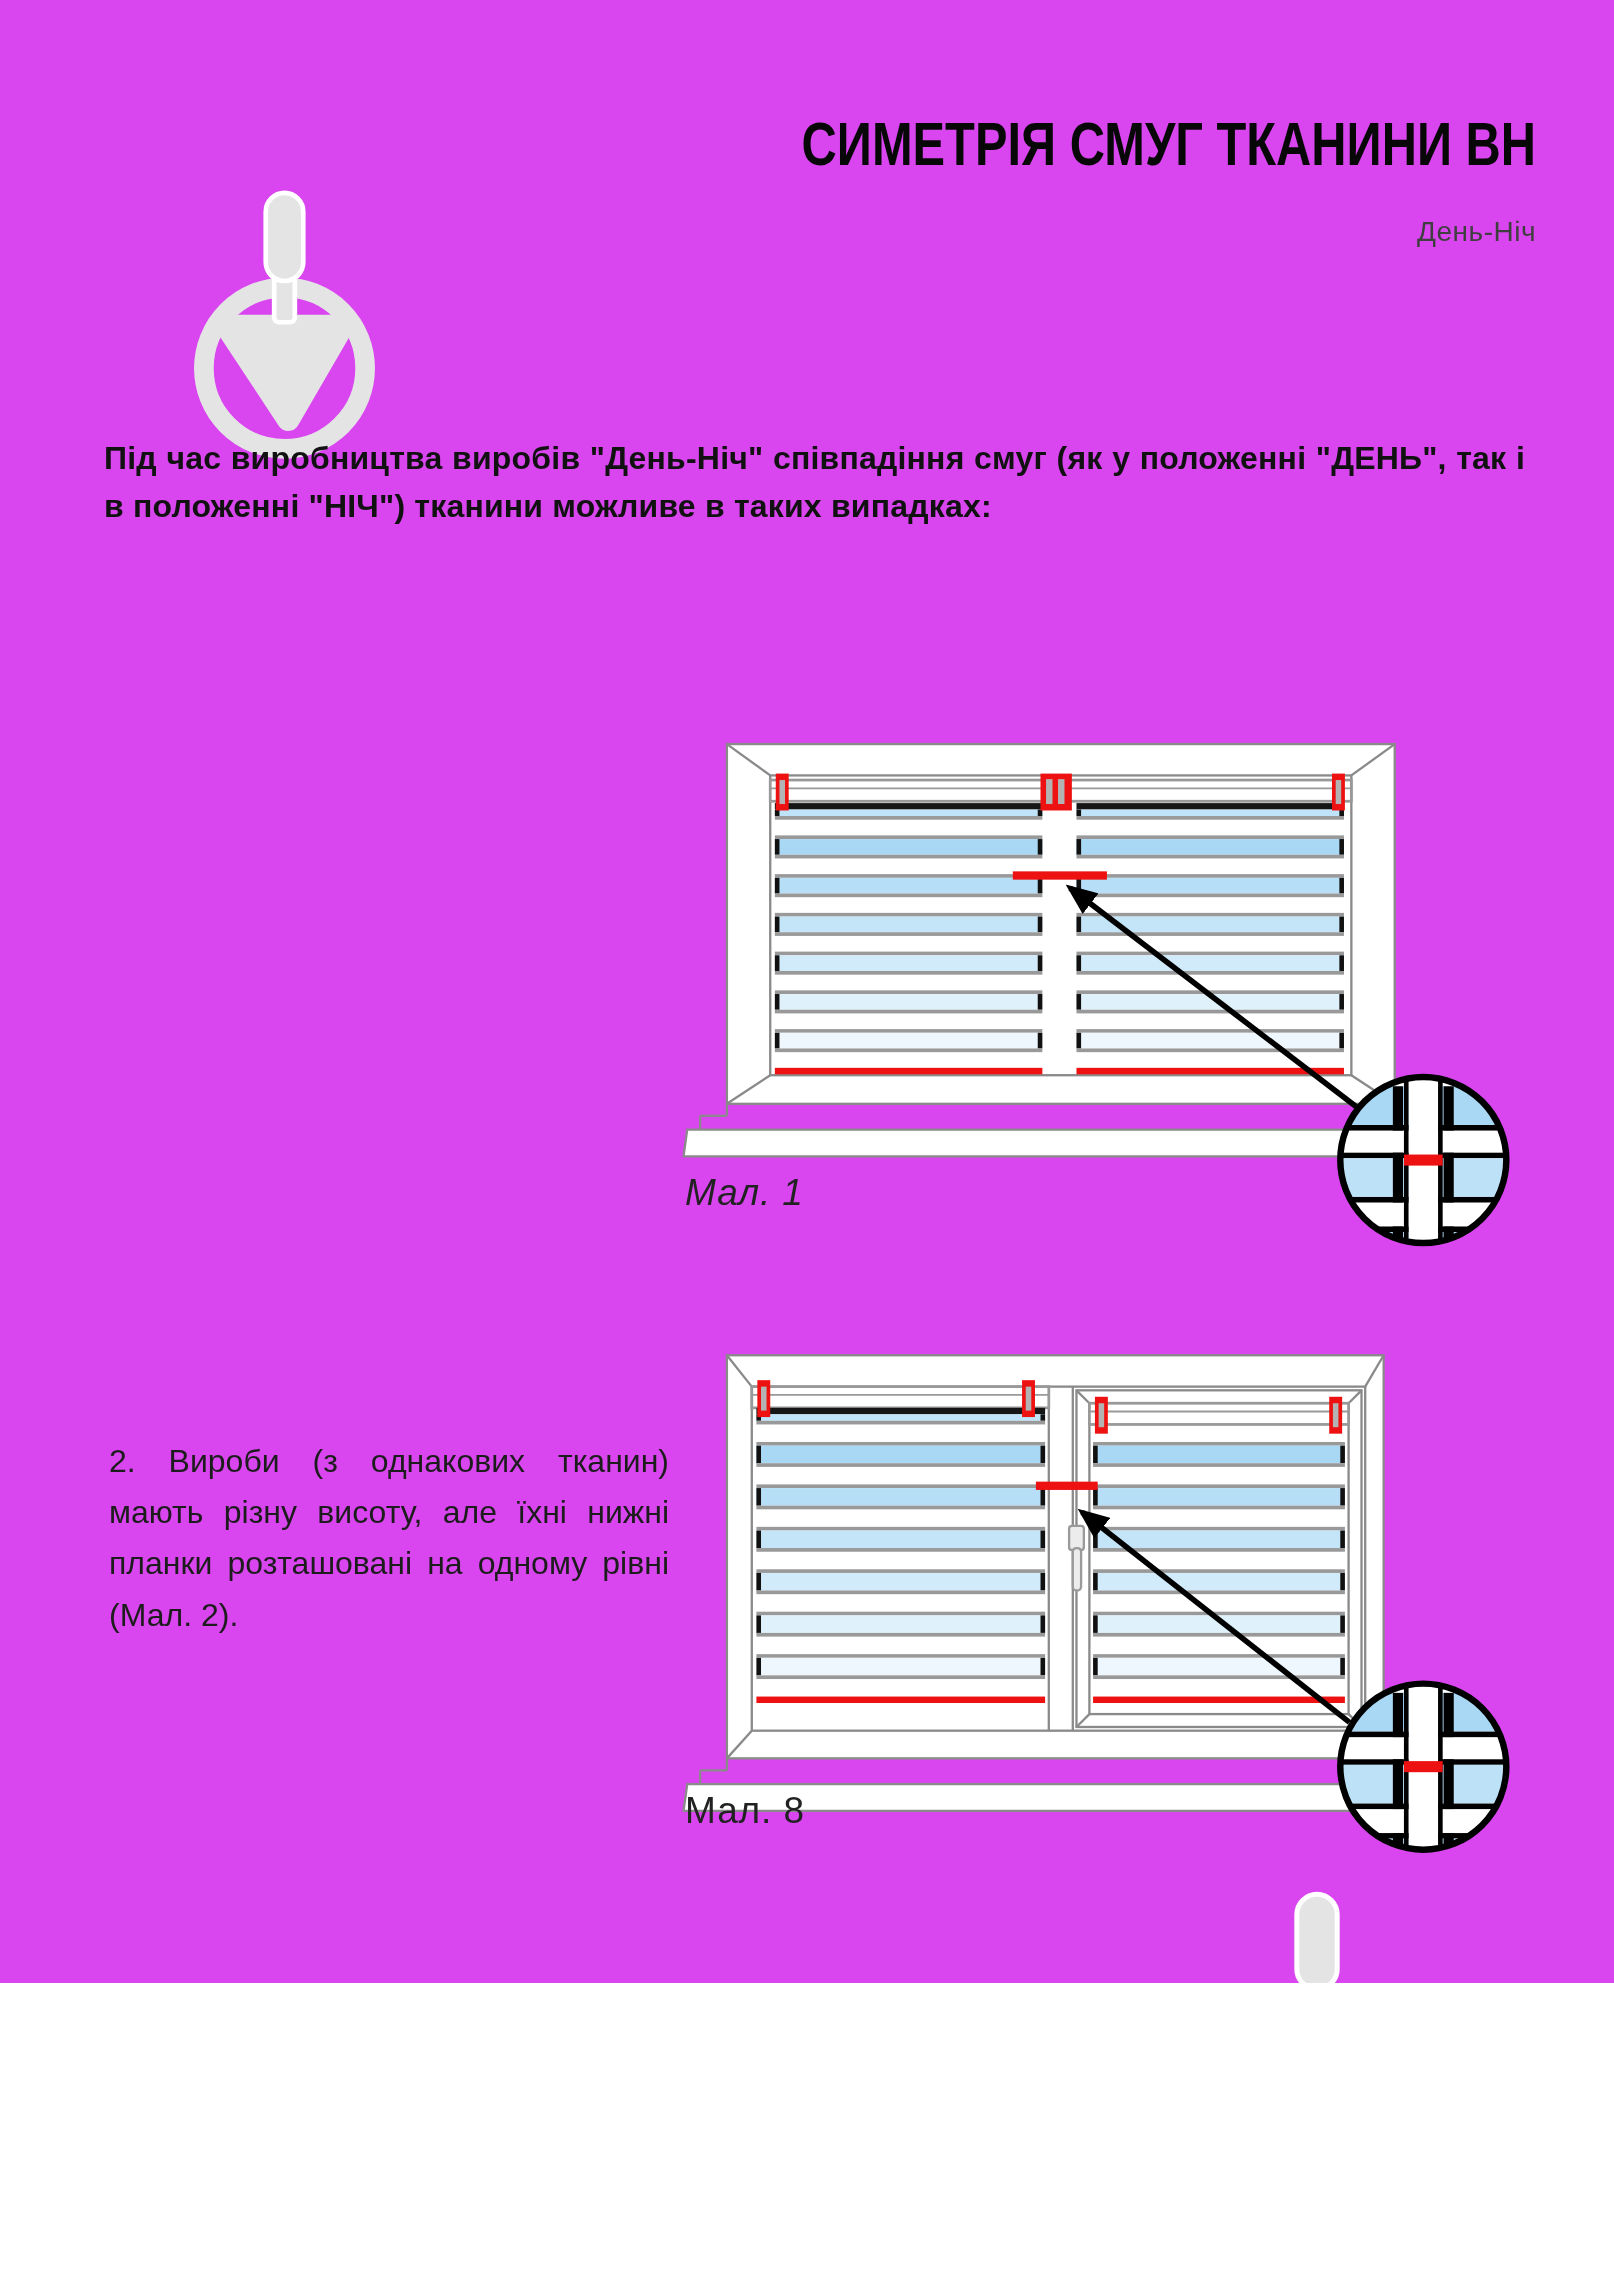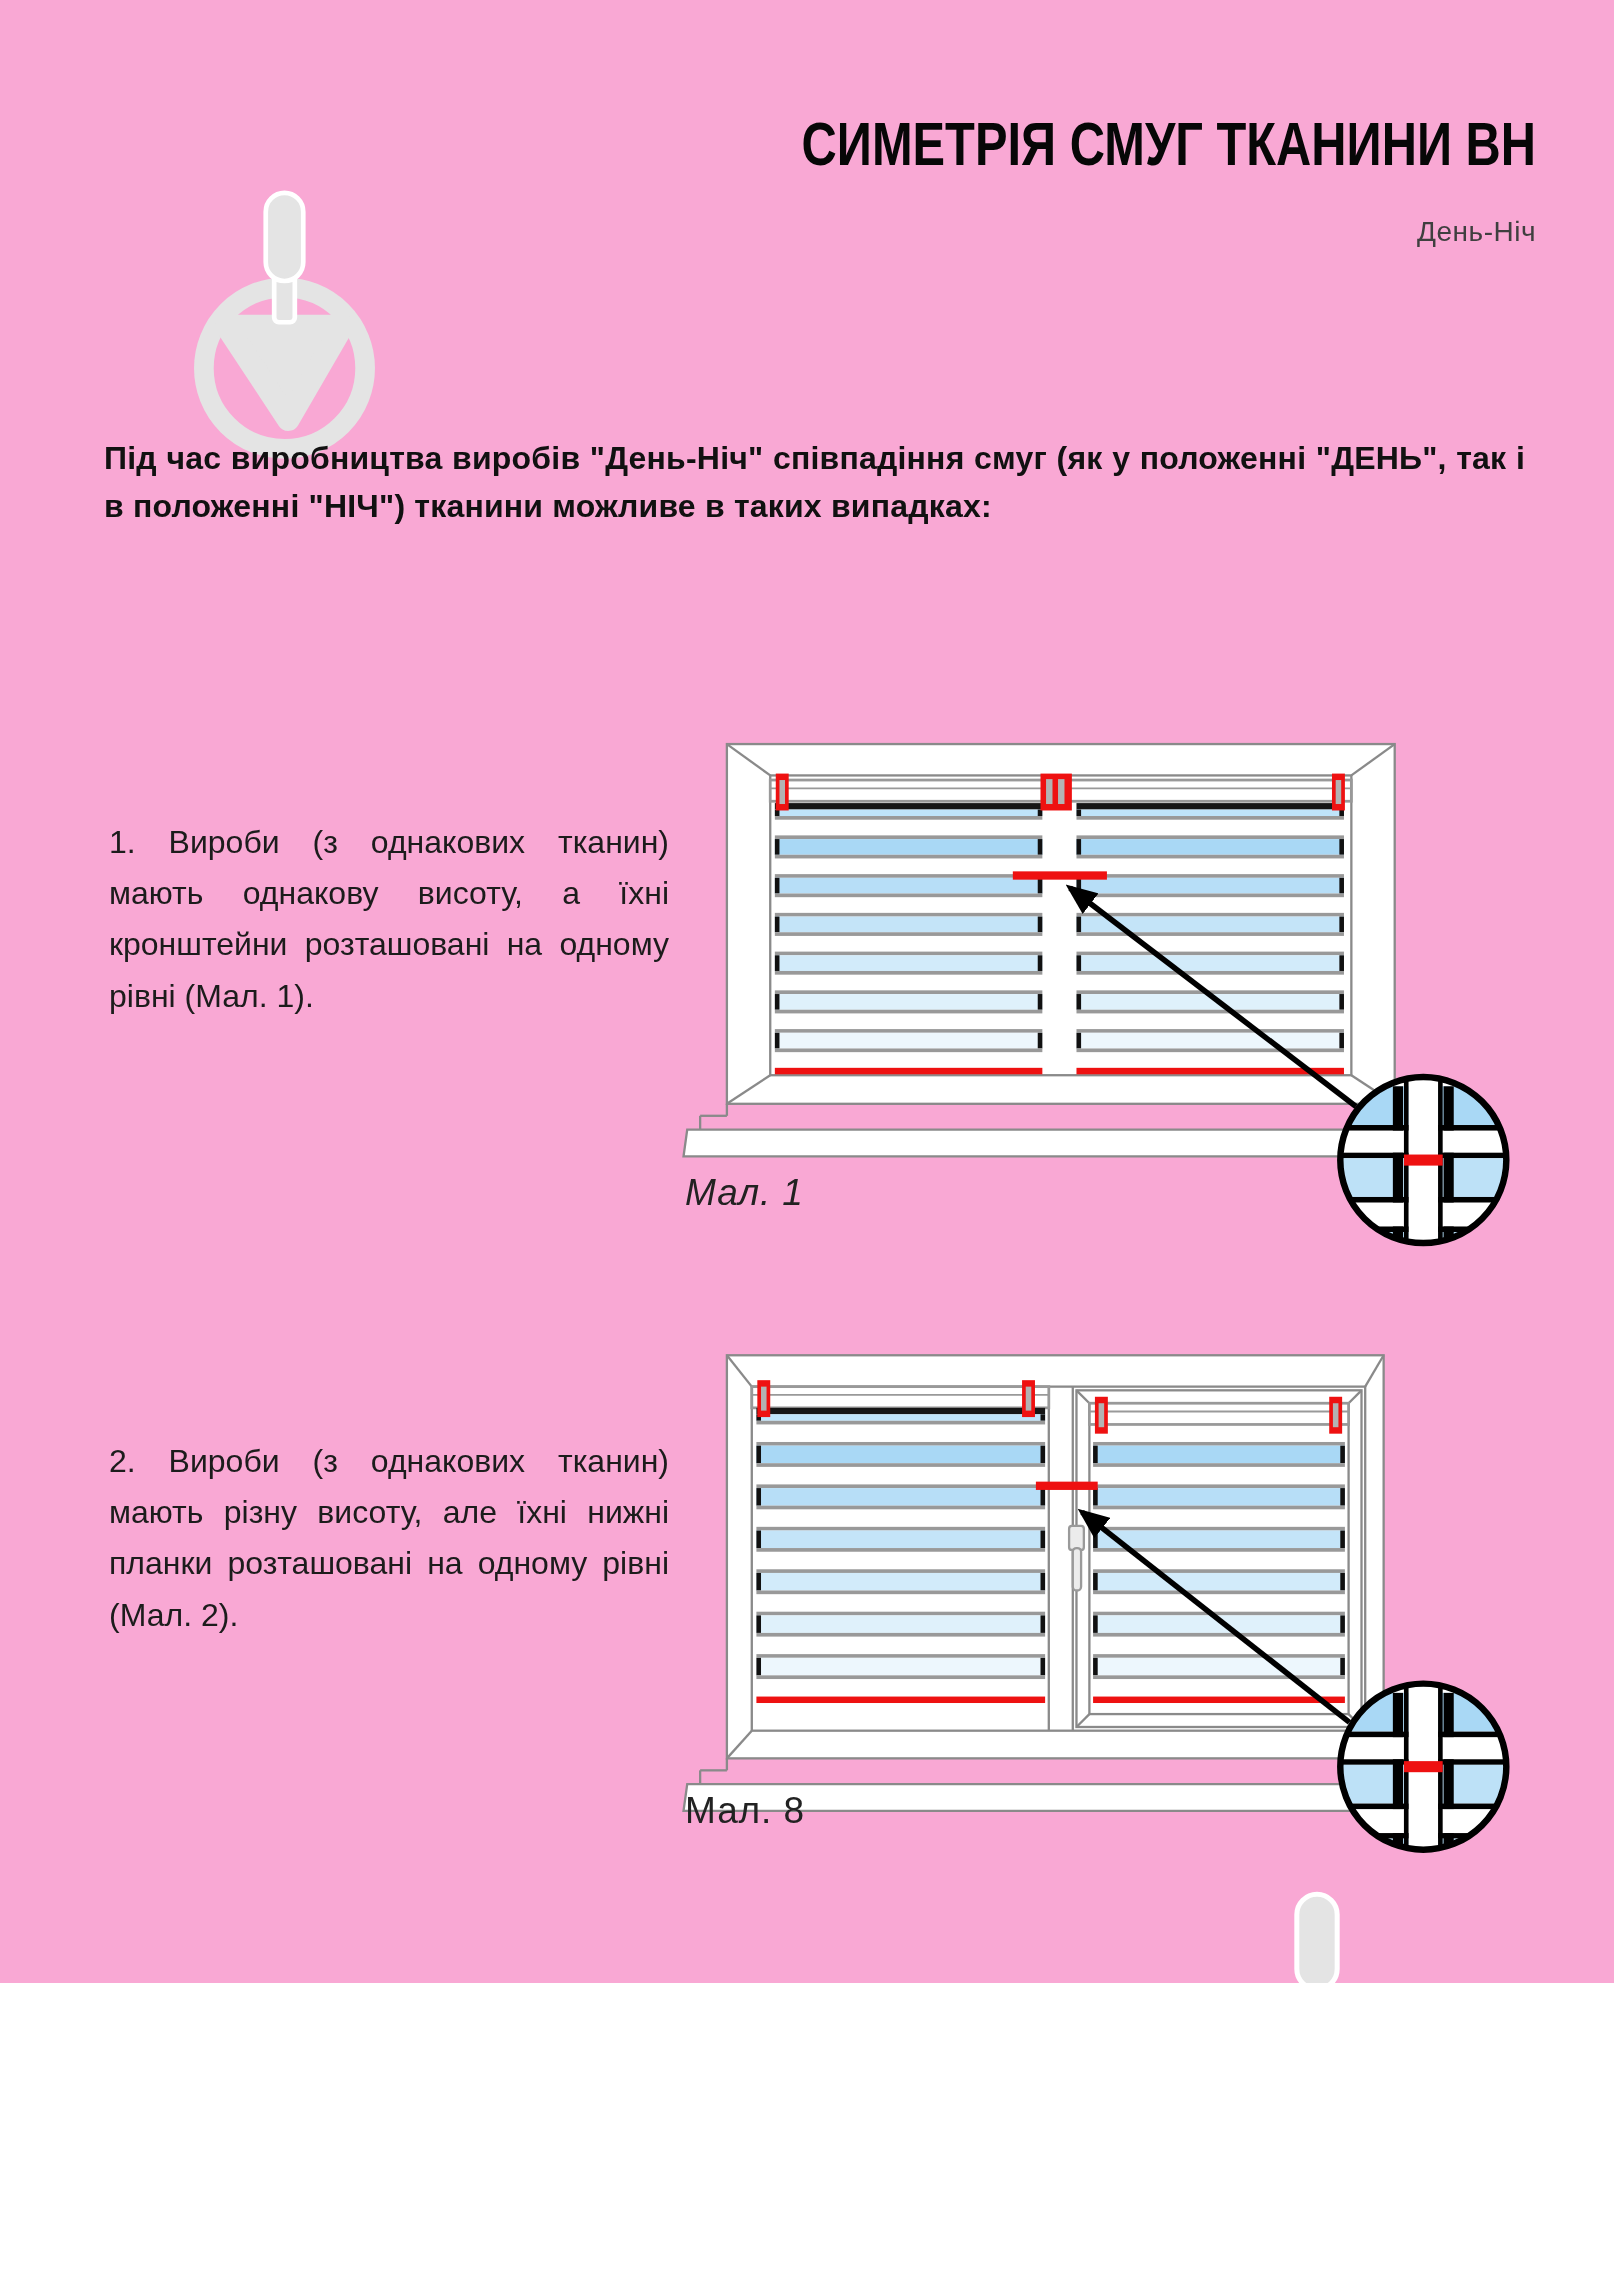--- a/index.html
+++ b/index.html
@@ -1,16 +1,16 @@
 <!DOCTYPE html>
 <html style="font-size:14.8px"><head>
 <meta charset="utf-8">
 <style>
   html,body{margin:0;padding:0;background:#ffffff;}
-  .page{position:relative;width:1614px;height:1983px;background:#f9a8d4;overflow:hidden;
+  .page{position:relative;width:1614px;height:1983px;background:#d946ef;overflow:hidden;
         font-family:"Liberation Sans","DejaVu Sans",sans-serif;color:#1b1b1b;}
   .abs{position:absolute;}
   .title{top:109px;right:78px;font-size:61px;font-weight:700;white-space:nowrap;
          transform:scaleX(.80);transform-origin:100% 50%;color:#070707;}
   .subtitle{top:216px;right:78px;font-size:28px;font-weight:400;color:#3f3f3f;letter-spacing:0.5px;margin-left:23px;}
   .intro{top:434px;left:104px;width:1421px;font-size:32px;font-weight:700;line-height:1.5;
          text-align:justify;letter-spacing:0.2px;color:#111;}
   .item{left:109px;width:560px;font-size:32px;line-height:1.6;text-align:justify;color:#1c1c1c;}
   .item1{top:817px;}
   .item2{top:1436px;}
@@ -38,21 +38,20 @@
     <path d="M-62,-30 L62,-30 L4,70 Z" fill="#e4e4e4" stroke="#e4e4e4" stroke-width="24" stroke-linejoin="round"></path>
     <rect x="-11" y="-88" width="22" height="54" rx="5" fill="#e4e4e4" stroke="#ffffff" stroke-width="5"></rect>
     <rect x="-20" y="-172" width="40" height="94" rx="20" fill="#e4e4e4" stroke="#ffffff" stroke-width="5"></rect>
   </svg>
 
   <div class="abs title">СИМЕТРІЯ СМУГ ТКАНИНИ ВН</div>
   <div class="abs subtitle">День-Ніч</div>
 
   <div class="abs intro">Під час виробництва виробів "День-Ніч" співпадіння смуг (як у положенні "ДЕНЬ", так і в положенні "НІЧ") тканини можливе в таких випадках:</div>
 
-  <div class="abs item item1">1. Вироби (з однакових тканин) мають однакову висоту, а їхні кронштейни розташовані на одному рівні (Мал. 1).</div>
   <div class="abs item item2">2. Вироби (з однакових тканин) мають різну висоту, але їхні нижні планки розташовані на одному рівні (Мал. 2).</div>
 
   <svg class="fig" style="left:678px;top:729px;width:844px;height:531px" viewBox="0 0 915 575">
     <defs>
       <marker id="ah1" markerUnits="userSpaceOnUse" markerWidth="34" markerHeight="28" refX="28" refY="14" orient="auto">
         <path d="M0,0 L34,14 L0,28 Z" fill="#000"></path>
       </marker>
     </defs>
 
     <g stroke="#8a8a8a" stroke-width="2.5" fill="none">

